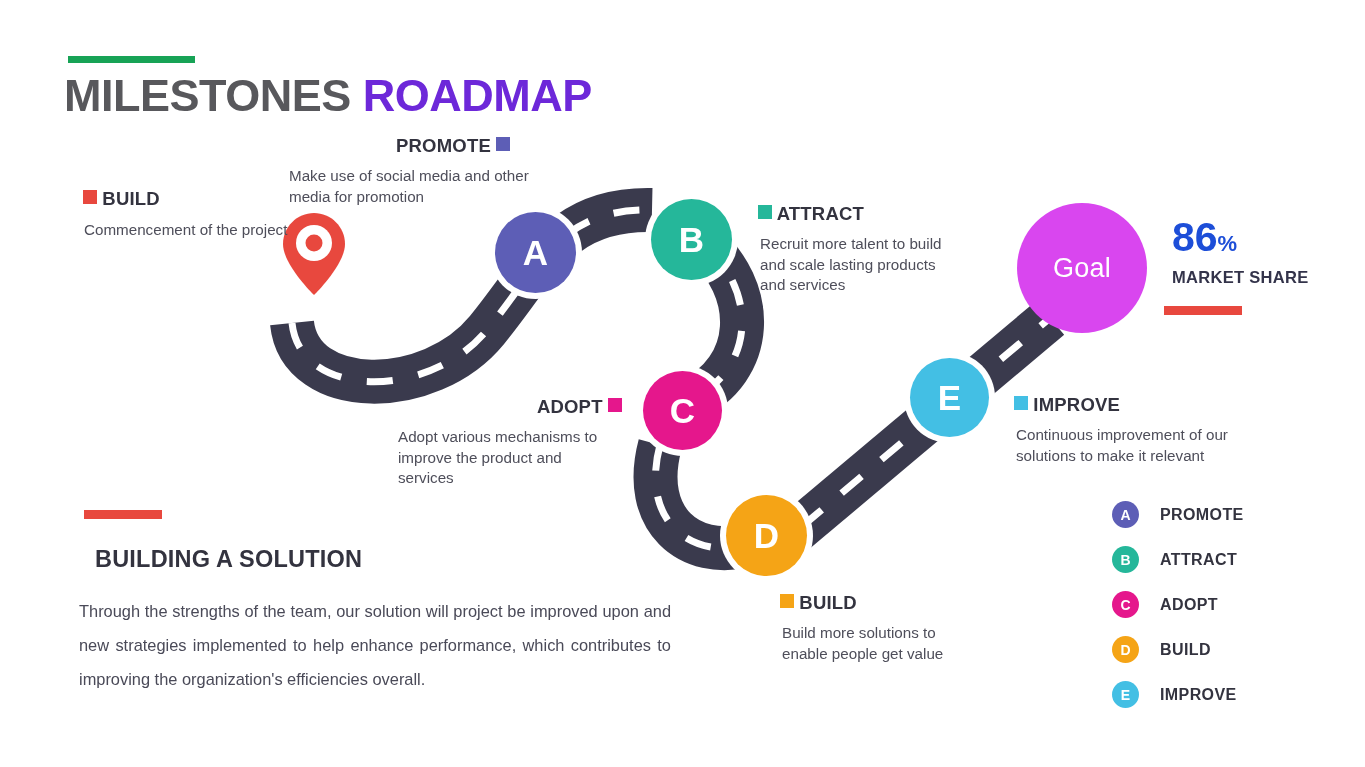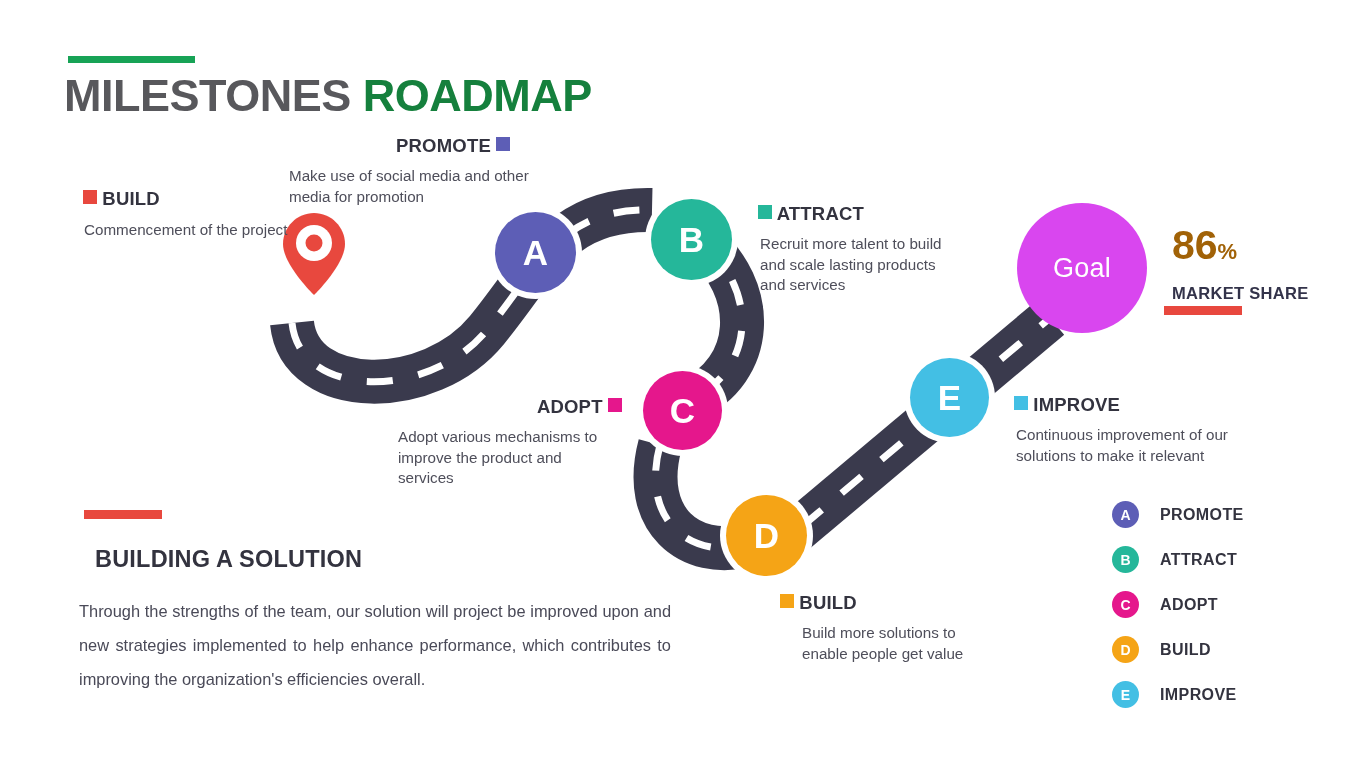--- a/index.html
+++ b/index.html
@@ -19,21 +19,21 @@
   
   #accent-bar {
     position: absolute; left: 68px; top: 56px;
     width: 127px; height: 7px; background: #17a356;
   }
   #page-title {
     position: absolute; left: 64px; top: 70px;
     font-size: 45px; font-weight: bold; letter-spacing: -0.5px;
     color: #58585c; white-space: nowrap;
   }
-  #page-title .hl { color: #15803d; }
+  #page-title .hl { color: #6d28d9; }
 
   
   .ms-head {
     position: absolute;
     font-size: 18.5px; font-weight: bold; color: #33333f;
     white-space: nowrap; letter-spacing: .2px;
   }
   .ms-head .sq {
     display: inline-block; width: 14px; height: 14px;
     vertical-align: 1px;
@@ -54,38 +54,38 @@
   
   #attract-head { left: 758px; top: 203px; }
   #attract-desc { left: 760px; top: 234px; width: 185px; text-align: left; }
 
   
   #adopt-head { left: 430px; top: 396px; width: 192px; text-align: right; }
   #adopt-desc { left: 398px; top: 427px; width: 223px; text-align: left; }
 
   
   #build-head { left: 780px; top: 592px; }
-  #build-desc { left: 782px; top: 623px; width: 200px; text-align: left; margin-left: 20px; }
+  #build-desc { left: 782px; top: 623px; width: 200px; text-align: left; }
 
   
   #improve-head { left: 1014px; top: 394px; }
   #improve-desc { left: 1016px; top: 425px; width: 222px; text-align: left; }
 
   
   #goal-circle {
     position: absolute; left: 1017px; top: 203px;
     width: 130px; height: 130px; border-radius: 50%;
     background: #d946ef;
     display: flex; align-items: center; justify-content: center;
   }
   #goal-label { color: #ffffff; font-size: 27px; letter-spacing: .3px; }
 
   #stat-block { position: absolute; left: 1172px; top: 215px; width: 150px; }
   #stat-value {
-    font-size: 41px; font-weight: bold; color: #a16207; line-height: 60px;
+    font-size: 41px; font-weight: bold; color: #1d4ed8; line-height: 44px;
   }
   #stat-value .pct { font-size: 22px; font-weight: bold; }
   #stat-caption {
     font-size: 16.5px; font-weight: bold; color: #33334a;
     letter-spacing: .3px; margin-top: 2px;
   }
   #stat-rule {
     position: absolute; left: 1164px; top: 306px;
     width: 78px; height: 9px; background: #e8483e;
   }

